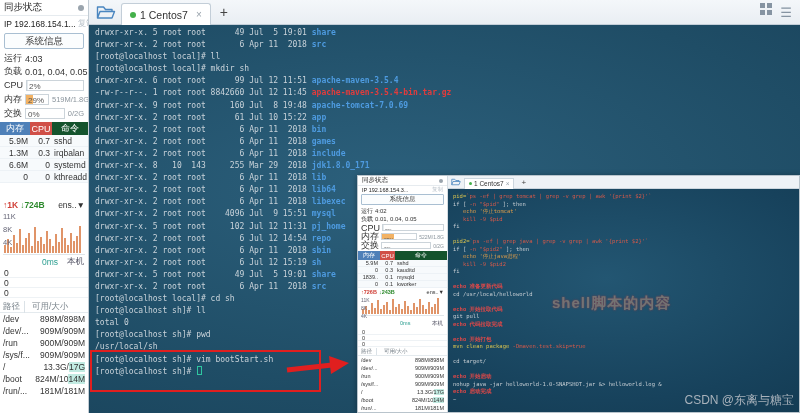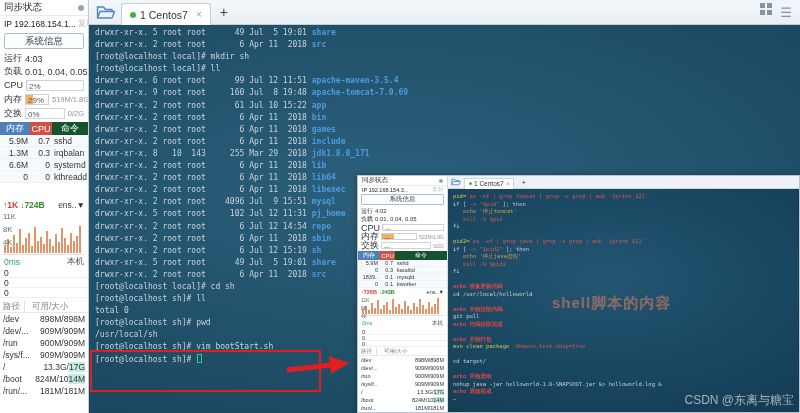--- a/index.html
+++ b/index.html
@@ -35,21 +35,21 @@
   .prow .c1 { width:22px; text-align:right; padding-right:2px; }
   .prow .c2 { flex:1; overflow:hidden; white-space:nowrap; padding-left:2px; }
   .net { height:13px; display:flex; align-items:center; gap:2px; padding:0 3px; font-size:8.5px; margin-top:15px; white-space:nowrap; }
   .up { color:#d04038; font-weight:bold; }
   .down { color:#2e8b2e; font-weight:bold; }
   .iface { margin-left:auto; color:#333; }
   .chart { position:relative; height:44px; border-bottom:1px solid #e0e6ea; margin:0 3px; }
   .scale { position:absolute; left:0; top:1px; font-size:7.5px; color:#667; display:flex; flex-direction:column; gap:4px; z-index:2; }
   .bars { position:absolute; left:1px; right:0; bottom:1px; display:flex; align-items:flex-end; gap:1px; height:40px; }
   .bar { width:2px; background:#e09468; }
-  .pingh { height:12px; display:flex; align-items:center; padding:6px 4px; font-size:8.5px; margin-top:1px; }
+  .pingh { height:12px; display:flex; align-items:center; padding:6px 4px; font-size:8.5px; margin-top:1px;margin-left:38px; }
   .lat { color:#2a9d8f; }
   .host { margin-left:auto; color:#556; }
   .pingrow { height:10px; border-bottom:1px solid #eef2f5; font-size:8.5px; display:flex; align-items:center; padding:0 4px; color:#333; }
   .dhead { display:flex; height:12px; align-items:center; color:#78828a; font-size:8.5px; padding:0 3px; margin-top:3px; border-bottom:1px solid #e4eaee; }
   .dhead .h1d { padding-left:7px; border-left:1px solid #dbe2e7; margin-left:4px; }
   .drow { display:flex; height:12px; align-items:center; font-size:8.5px; padding:0 3px; }
   .drow .c0 { width:27px; color:#333; overflow:hidden; white-space:nowrap; }
   .drow .c1 { flex:1; text-align:right; color:#333; white-space:nowrap; }
   .hl { background:#c2ebe2; }
 
@@ -302,23 +302,24 @@
             </g>
           </svg>
       </span>
       <span class="menuicon">☰</span>
     </div>
 
     <div class="term">
       <div class="tlines">
           <div class="tl"><span class="pl">drwxr-xr-x. 5 root root      49 Jul  5 19:01 </span><span class="fn dir">share</span></div>
           <div class="tl"><span class="pl">drwxr-xr-x. 2 root root       6 Apr 11  2018 </span><span class="fn dir">src</span></div>
+          <div class="tl"><span class="pl">[root@localhost local]# ll</span></div>
           <div class="tl"><span class="pl">[root@localhost local]# mkdir sh</span></div>
-          <div class="tl"><span class="pl">[root@localhost local]# ll</span></div>
           <div class="tl"><span class="pl">drwxr-xr-x. 6 root root      99 Jul 12 11:51 </span><span class="fn dir">apache-maven-3.5.4</span></div>
+          <div class="tl"><span class="pl">-rw-r--r--. 1 root root 8842660 Jul 12 11:45 </span><span class="fn archive">apache-maven-3.5.4-bin.tar.gz</span></div>
           <div class="tl"><span class="pl">drwxr-xr-x. 9 root root     160 Jul  8 19:48 </span><span class="fn dir">apache-tomcat-7.0.69</span></div>
           <div class="tl"><span class="pl">drwxr-xr-x. 2 root root      61 Jul 10 15:22 </span><span class="fn dir">app</span></div>
           <div class="tl"><span class="pl">drwxr-xr-x. 2 root root       6 Apr 11  2018 </span><span class="fn dir">bin</span></div>
           <div class="tl"><span class="pl">drwxr-xr-x. 2 root root       6 Apr 11  2018 </span><span class="fn dir">games</span></div>
           <div class="tl"><span class="pl">drwxr-xr-x. 2 root root       6 Apr 11  2018 </span><span class="fn dir">include</span></div>
           <div class="tl"><span class="pl">drwxr-xr-x. 8   10  143     255 Mar 29  2018 </span><span class="fn dir">jdk1.8.0_171</span></div>
           <div class="tl"><span class="pl">drwxr-xr-x. 2 root root       6 Apr 11  2018 </span><span class="fn dir">lib</span></div>
           <div class="tl"><span class="pl">drwxr-xr-x. 2 root root       6 Apr 11  2018 </span><span class="fn dir">lib64</span></div>
           <div class="tl"><span class="pl">drwxr-xr-x. 2 root root       6 Apr 11  2018 </span><span class="fn dir">libexec</span></div>
           <div class="tl"><span class="pl">drwxr-xr-x. 2 root root    4096 Jul  9 15:51 </span><span class="fn dir">mysql</span></div>

